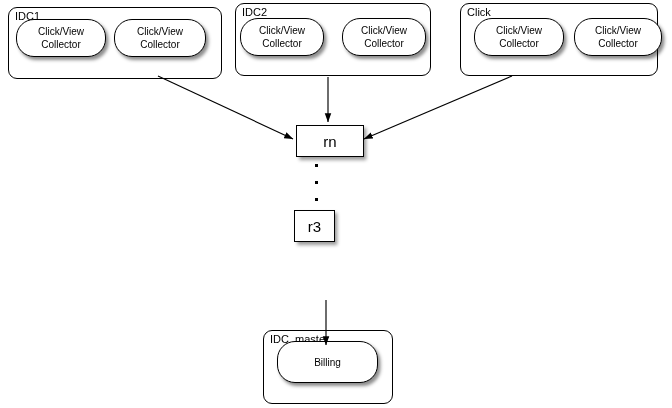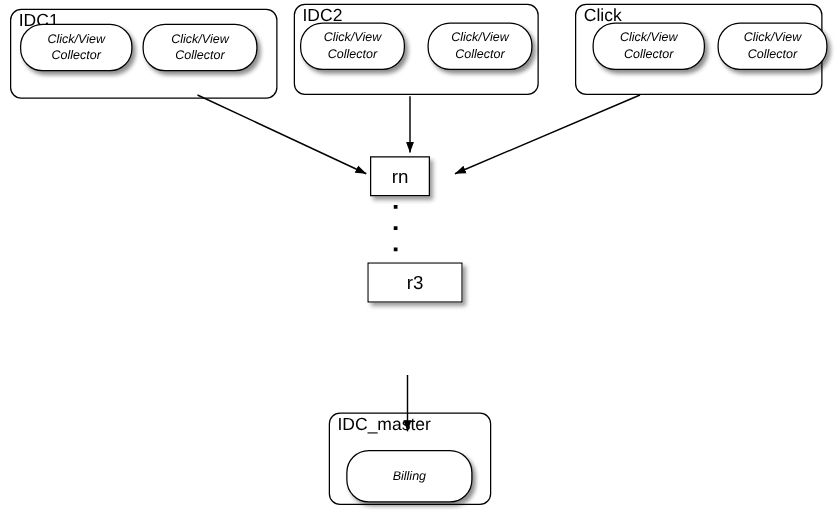--- a/index.html
+++ b/index.html
@@ -25,21 +25,21 @@
     position: absolute;
     box-sizing: border-box;
     border: 1px solid #000000;
     border-radius: 9px;
     background: #ffffff;
   }
   .idc-label {
     position: absolute;
     top: 2px;
     left: 6px;
-    font-size: 14px;
+    font-size: 11px;
     color: #000000;
     line-height: 12px;
     white-space: nowrap;
   }
 
   
   .collector {
     position: absolute;
     box-sizing: border-box;
     border: 1.3px solid #000000;
@@ -48,21 +48,21 @@
     box-shadow: 2.5px 3px 3.5px rgba(0,0,0,0.45);
     display: flex;
     flex-direction: column;
     align-items: center;
     justify-content: center;
     text-align: center;
     font-size: 10px;
     line-height: 13px;
     color: #000000;
   }
-  .collector span { display: block; font-style: italic; }
+  .collector span { display: block; }
 
   
   .rnode {
     position: absolute;
     box-sizing: border-box;
     border: 1.3px solid #000000;
     background: #ffffff;
     display: flex;
     align-items: center;
     justify-content: center;
@@ -142,38 +142,38 @@
   </div>
   <div class="collector" id="g2n0" style="left: 474px; top: 18px; width: 90px; height: 38px;">
     <span>Click/View</span>
     <span>Collector</span>
   </div>
   <div class="collector" id="g2n1" style="left: 574px; top: 18px; width: 88px; height: 38px;">
     <span>Click/View</span>
     <span>Collector</span>
   </div>
 
-  <div class="rnode" id="rn" style="left: 296px; top: 125px; width: 48px; height: 32px;">
+  <div class="rnode" id="rn" style="left: 296px; top: 125px; width: 68px; height: 32px;">
     <span>rn</span>
   </div>
 
   <div class="dot" id="d0" style="left: 315px; top: 164px;"></div>
   <div class="dot" id="d1" style="left: 315px; top: 181px;"></div>
   <div class="dot" id="d2" style="left: 315px; top: 198px;"></div>
 
-  <div class="stack" id="stack" style="left: 294px; top: 210px; width: 76px;">
+  <div class="stack" id="stack" style="left: 294px; top: 210px; width: 41px;">
     <div class="stack-cell">
       <span>r3</span>
     </div>
   </div>
 
   <div class="idc-group" id="gm" style="left: 263px; top: 330px; width: 130px; height: 74px;">
     <div class="idc-label">IDC_master</div>
   </div>
-  <div class="collector" id="billing" style="left: 277px; top: 360px; width: 101px; height: 42px;">
+  <div class="collector" id="billing" style="left: 277px; top: 341px; width: 101px; height: 42px;">
     <span>Billing</span>
   </div>
 
   <svg id="arrows" viewBox="0 0 672 408">
     <defs>
       <marker id="ah" markerWidth="9" markerHeight="9" refX="7.6" refY="3.1" orient="auto" markerUnits="strokeWidth">
         <path d="M0,0.25 L7.8,3.1 L0,5.95 z" fill="#000000"></path>
       </marker>
     </defs>
     <g id="conn-group" stroke="#000000" stroke-width="1.15" fill="none">

